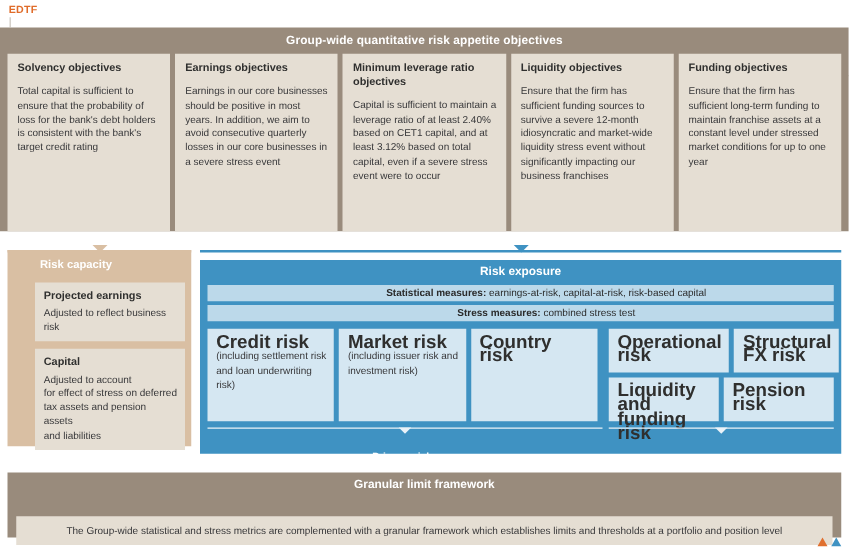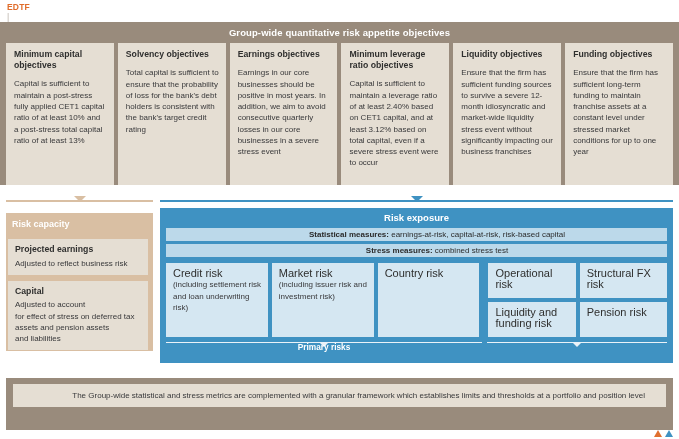--- a/index.html
+++ b/index.html
@@ -43,56 +43,56 @@
   .conn .tri {
     position:absolute; left:50%; transform:translateX(-50%); top:0;
     width:0; height:0; border-left:6px solid transparent; border-right:6px solid transparent;
   }
   .conn-tan .line { background:#d9bfa3; }
   .conn-tan .tri  { border-top:6px solid #d9bfa3; }
   .conn-blue .line { background:#3f92c2; }
   .conn-blue .tri  { border-top:6px solid #3f92c2; }
 
   
-  #rc { position:absolute; left:6px; top:17px; width:147px; height:138px; background:#d9bfa3; padding:4px 5px 6px 2px; }
+  #rc { position:absolute; left:6px; top:4px; width:147px; height:157px; background:#d9bfa3; padding:4px 5px 6px 22px; }
   #rc .hd { font-size:9px; font-weight:bold; color:#ffffff; line-height:14px; padding-left:4px; }
   .rc-card { background:#e5ded3; padding:5px 6px 6px 7px; margin-top:8px; }
   .rc-card .t { font-size:8.7px; font-weight:bold; color:#2f2f2e; line-height:11.5px; }
   .rc-card .b { font-size:8px; color:#38383a; line-height:11.3px; margin-top:2px; }
 
   
   #re { position:absolute; left:160px; top:12px; width:513px; height:155px; background:#3f92c2; padding:3px 6px 4px 6px; }
   #re .hd { color:#fff; font-size:9.5px; font-weight:bold; text-align:center; line-height:14px; }
   .meas { background:#bcd9ea; text-align:center; font-size:8px; color:#2b2b2b; line-height:13px; margin-top:3px;padding-left:41px; }
   .meas b { font-weight:bold; }
 
   #re-grid { display:flex; gap:9px; margin-top:6px; height:74px; }
   #re-prim { display:flex; gap:4px; width:316px; }
   .rk { background:#d5e7f2; padding:5px 6px 5px 7px; }
-  .rk .t { font-size:11px; font-weight:normal; color:#2f2f2e; line-height:11.4px; }
+  .rk .t { font-size:15px; font-weight:bold; color:#2f2f2e; line-height:11.4px; }
   .rk .b { font-size:8px; color:#38383a; line-height:11.2px; }
   #re-cons { width:180px; display:flex; flex-direction:column; gap:4px; margin-left:auto; }
   .cons-row { display:flex; gap:4px; height:35px; }
   .cons-row .rk { flex:1; display:flex; align-items:flex-start; }
 
   
   #brk { position:absolute; left:160px; top:146px; width:513px; height:20px; }
   .bracket { position:absolute; top:0; height:20px; }
   .bracket .bl { position:absolute; left:0; right:0; top:0; height:1.4px; background:#eaf2f8; }
   .bracket .bt {
     position:absolute; left:50%; transform:translateX(-50%); top:0;
     width:0; height:0; border-left:5px solid transparent; border-right:5px solid transparent;
     border-top:5px solid #eaf2f8;
   }
-  .bracket .lbl { position:absolute; left:0; right:0; top:0; text-align:center; color:#fff; font-size:8.3px; font-weight:bold; }
+  .bracket .lbl { position:absolute; left:0; right:0; top:18px; text-align:center; color:#fff; font-size:8.3px; font-weight:bold; }
 
   
   #bot { position:absolute; left:6px; top:378px; width:667px; height:52px; background:#998b7c; padding:3px 7px 6px 7px; }
   #bot .hd { color:#fff; font-size:9.5px; font-weight:bold; text-align:center; line-height:14px; }
-  #bot .card { background:#e5ded3; text-align:right; font-size:8px; color:#38383a; line-height:13px; padding:5px 21px; margin-top:3px; }
+  #bot .card { background:#e5ded3; text-align:center; font-size:8px; color:#38383a; line-height:13px; padding:5px 3px; margin-top:18px; }
 
   
   #marks { position:absolute; right:6px; bottom:2px; display:flex; gap:3px; }
   .mk { width:0; height:0; border-left:4px solid transparent; border-right:4px solid transparent; }
   .mk-o { border-bottom:7px solid #e0702f; }
   .mk-t { border-bottom:7px solid #3f92c2; }
 </style>
 </head>
 <body>
 
@@ -104,24 +104,20 @@
     <span class="hdr-pillar">Pillar 3</span>
     <span class="hdr-sep">|</span>
     <span class="hdr-title">Quantitative risk appetite objectives</span>
   </div>
   <div class="hdr-rule"></div>
 
   <div id="top-band" class="band-brown">
     <div class="band-title">Group-wide quantitative risk appetite objectives</div>
     <div id="top-cols">
 
-      <div class="obj-card">
-        <div class="t">Minimum capital objectives</div>
-        <div class="b">Capital is sufficient to maintain a post-stress fully applied CET1 capital ratio of at least 10% and a post-stress total capital ratio of at least 13%</div>
-      </div>
 
       <div class="obj-card">
         <div class="t">Solvency objectives</div>
         <div class="b">Total capital is sufficient to ensure that the probability of loss for the bank's debt holders is consistent with the bank's target credit rating</div>
       </div>
 
       <div class="obj-card">
         <div class="t">Earnings objectives</div>
         <div class="b">Earnings in our core businesses should be positive in most years. In addition, we aim to avoid consecutive quarterly losses in our core businesses in a severe stress event</div>
       </div>
@@ -224,20 +220,21 @@
       </div>
       <div class="bracket" style="left:327px; width:180px;">
         <div class="bl"></div>
         <div class="bt"></div>
       </div>
     </div>
 
   </div>
 
   <div id="bot">
+    <div class="hd">Granular limit framework</div>
     <div class="card">The Group-wide statistical and stress metrics are complemented with a granular framework which establishes limits and thresholds at a portfolio and position level</div>
   </div>
 
   <div id="marks">
     <div class="mk mk-o"></div>
     <div class="mk mk-t"></div>
   </div>
 
 </div>
 

